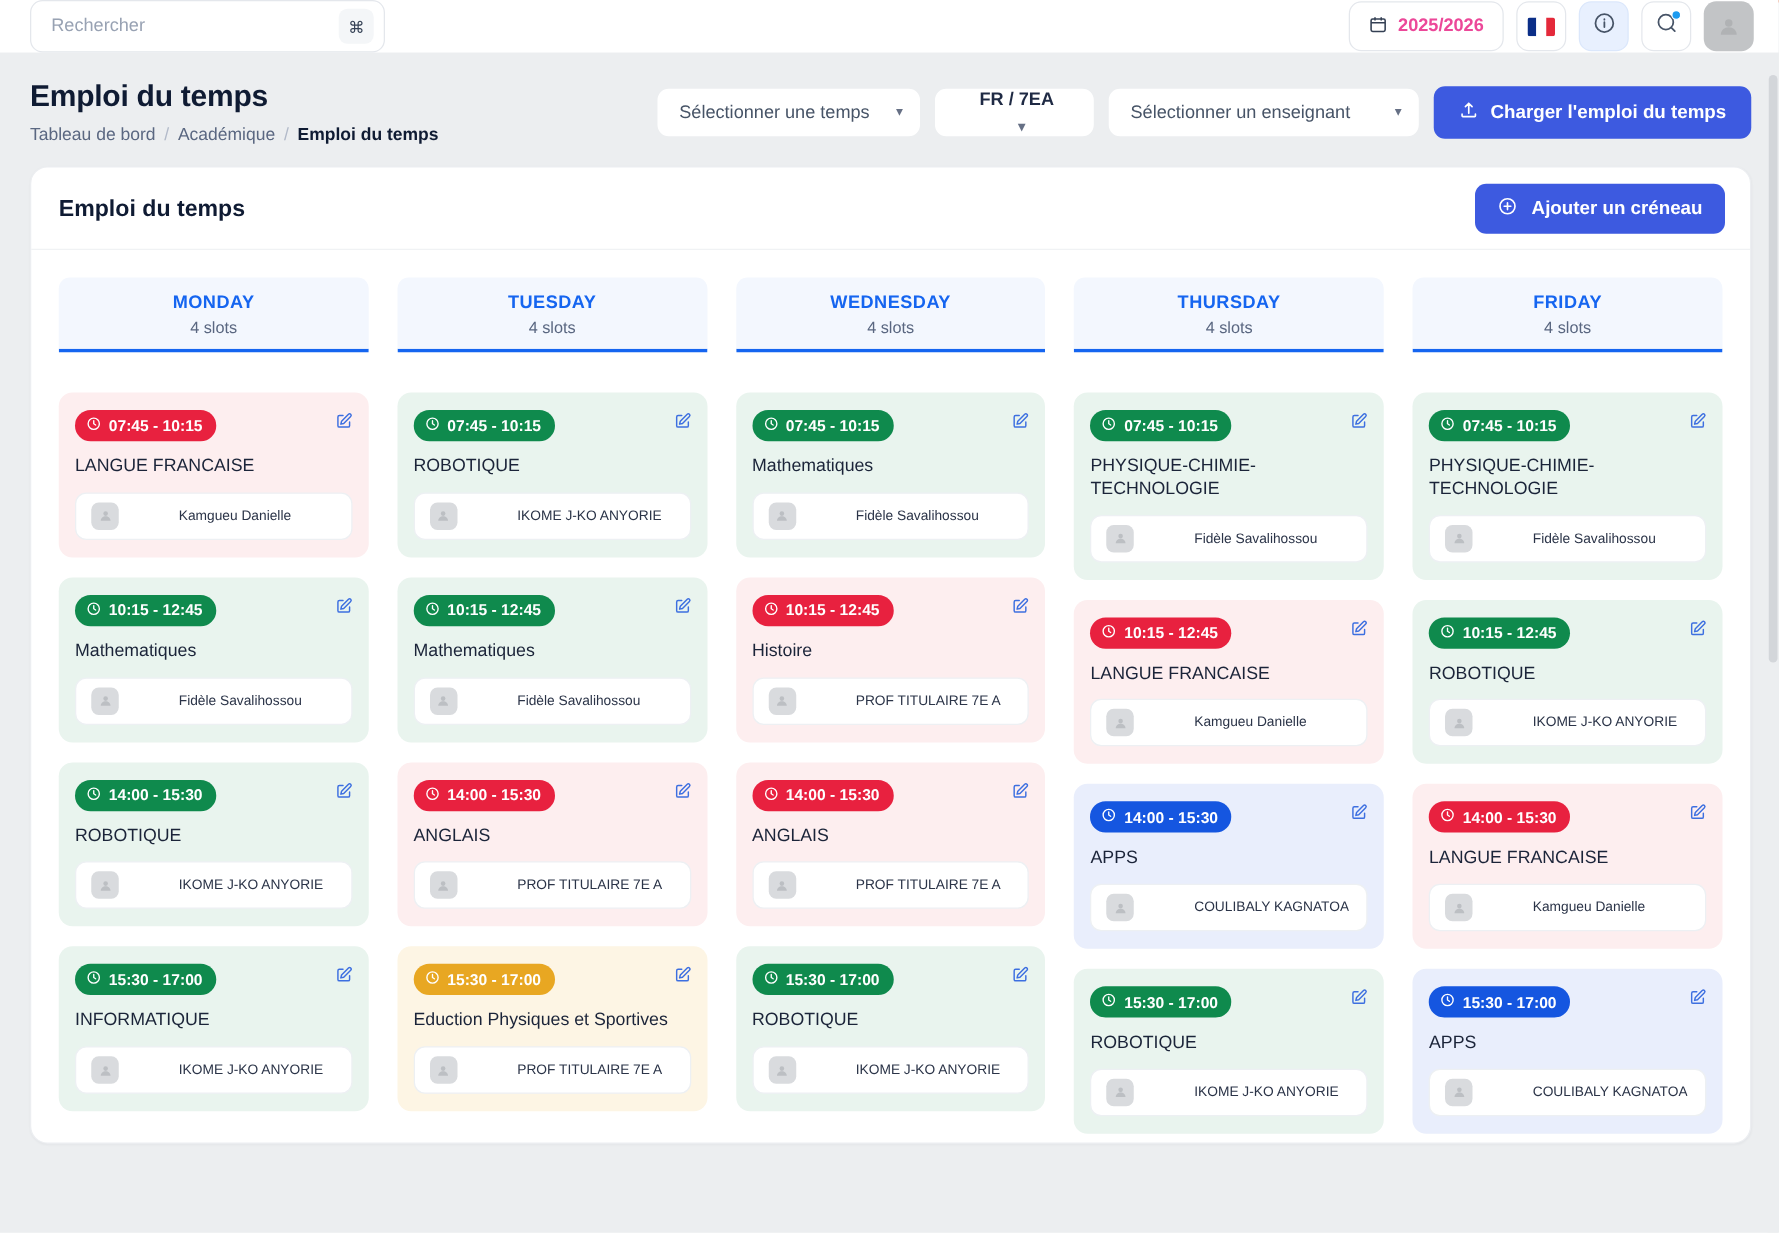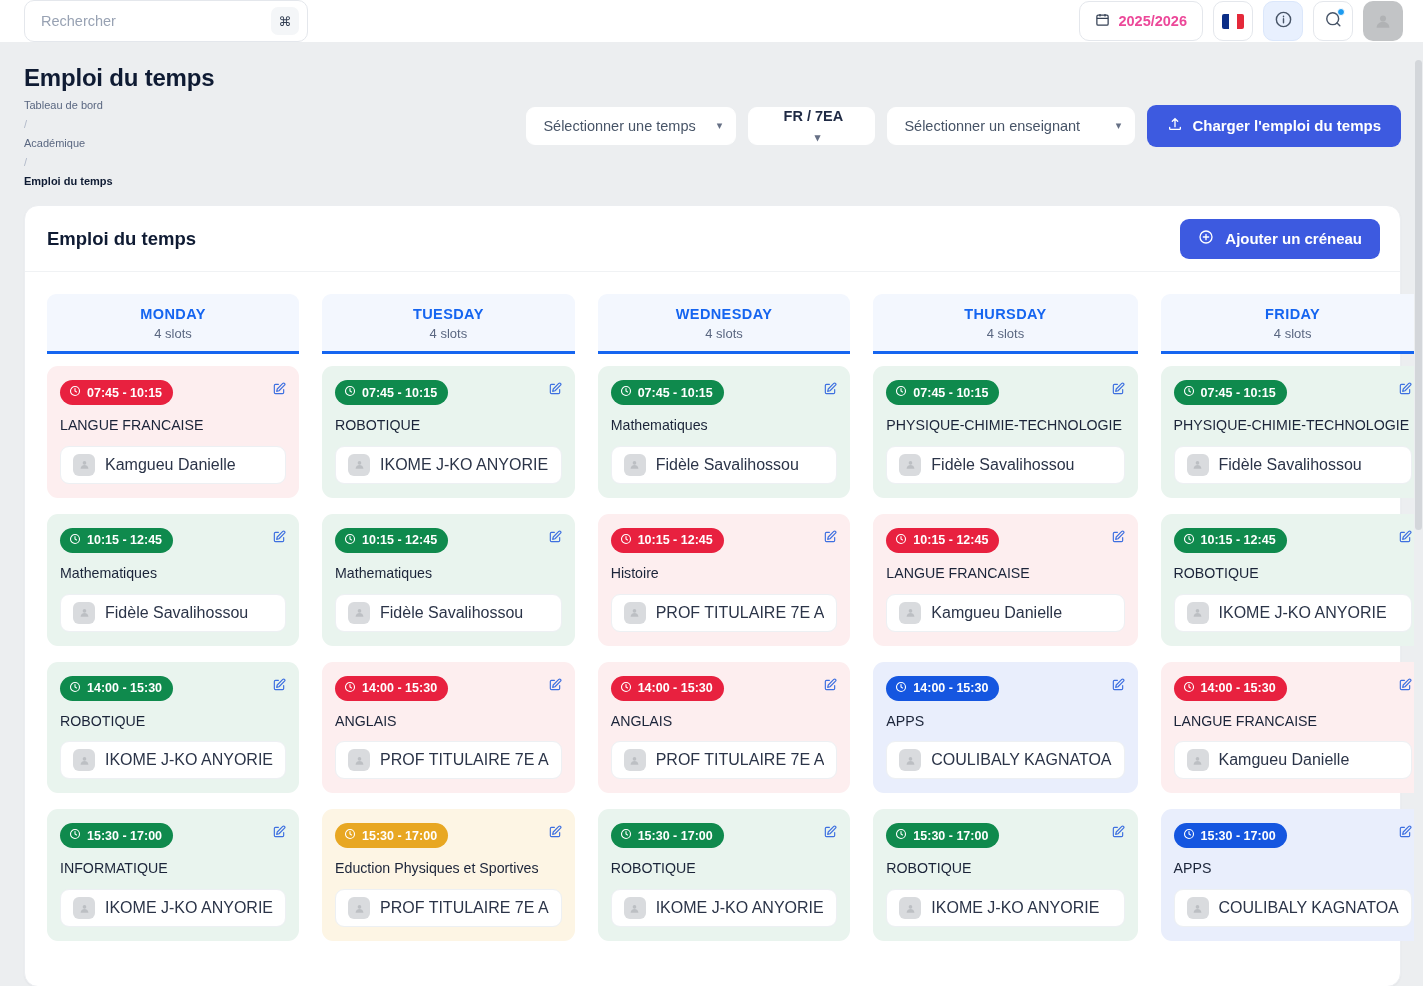--- a/index.html
+++ b/index.html
@@ -68,21 +68,21 @@
     display: flex; align-items: center; justify-content: center;
     font-size: 9px; color: #a9abad; letter-spacing: 1px;
     overflow: hidden;
   }
   
   .page-header {
     display: flex; align-items: center; justify-content: space-between;
     padding: 22px 22px 18px 24px;
   }
   .page-title { font-size: 24px; font-weight: 700; color: #0f1b33; letter-spacing: -0.2px; }
-  .breadcrumb { margin-top: 7px; font-size: 11px; color: #5a6781; display: flex; gap: 7px; flex-direction: column; }
+  .breadcrumb { margin-top: 7px; font-size: 14px; color: #5a6781; display: flex; gap: 7px; }
   .breadcrumb .sep { color: #b2bac9; }
   .breadcrumb .current { color: #0f1b33; font-weight: 600; }
   .header-controls { display: flex; align-items: center; gap: 12px; }
   .select {
     height: 38px; background: #fff; border-radius: 9px;
     display: flex; align-items: center; justify-content: space-between;
     padding: 0 13px 0 16px; font-size: 14.5px; color: #475467;
     border: 1px solid #fff;
   }
   .select.sel-room { width: 210px; }
@@ -113,21 +113,21 @@
   }
   .grid {
     display: grid; grid-template-columns: repeat(5, 1fr);
     gap: 23px; padding: 22px 22px 0 22px;
   }
   .day-col { display: flex; flex-direction: column; }
   .day-head {
     background: #f3f7fe; border-radius: 9px 9px 0 0;
     padding: 12px 0 10px; text-align: center;
     border-bottom: 3px solid #1565f0;
-    margin-bottom: 12px;
+    margin-bottom: 32px;
   }
   .day-name { font-size: 14.5px; font-weight: 700; color: #1565f0; letter-spacing: .4px; }
   .day-slots { font-size: 13px; color: #5a6781; margin-top: 4px; }
   .slot {
     border-radius: 11px; padding: 14px 13px 14px 13px;
     margin-bottom: 16px;
   }
   .slot-top { display: flex; align-items: flex-start; justify-content: space-between; }
   .time-pill {
     display: inline-flex; align-items: center; gap: 6px;
@@ -143,21 +143,21 @@
   .teacher-row {
     margin-top: 11px; background: #fff; border: 1px solid #edf0f3;
     border-radius: 9px; height: 38px;
     display: flex; align-items: center; gap: 10px; padding: 0 12px;
   }
   .teacher-av {
     width: 22px; height: 22px; border-radius: 6px; background: #d9dbde;
     flex: 0 0 auto; display:flex; align-items:center; justify-content:center;
     color:#b6b9bd; font-size:8px;
   }
-  .teacher-name { font-size: 16px; color: #2b3448; white-space: nowrap; overflow: hidden; text-overflow: ellipsis; }
+  .teacher-name { font-size: 11px; color: #2b3448; white-space: nowrap; overflow: hidden; text-overflow: ellipsis; margin-left: 38px; }
   
   .t-green { background: #e9f4ee; }
   .t-green .time-pill { background: #0f8a4d; }
   .t-red { background: #fdeeef; }
   .t-red .time-pill { background: #e8213f; }
   .t-blue { background: #e9eefc; }
   .t-blue .time-pill { background: #1556e0; }
   .t-amber { background: #fdf5e4; }
   .t-amber .time-pill { background: #e8a722; }
   

